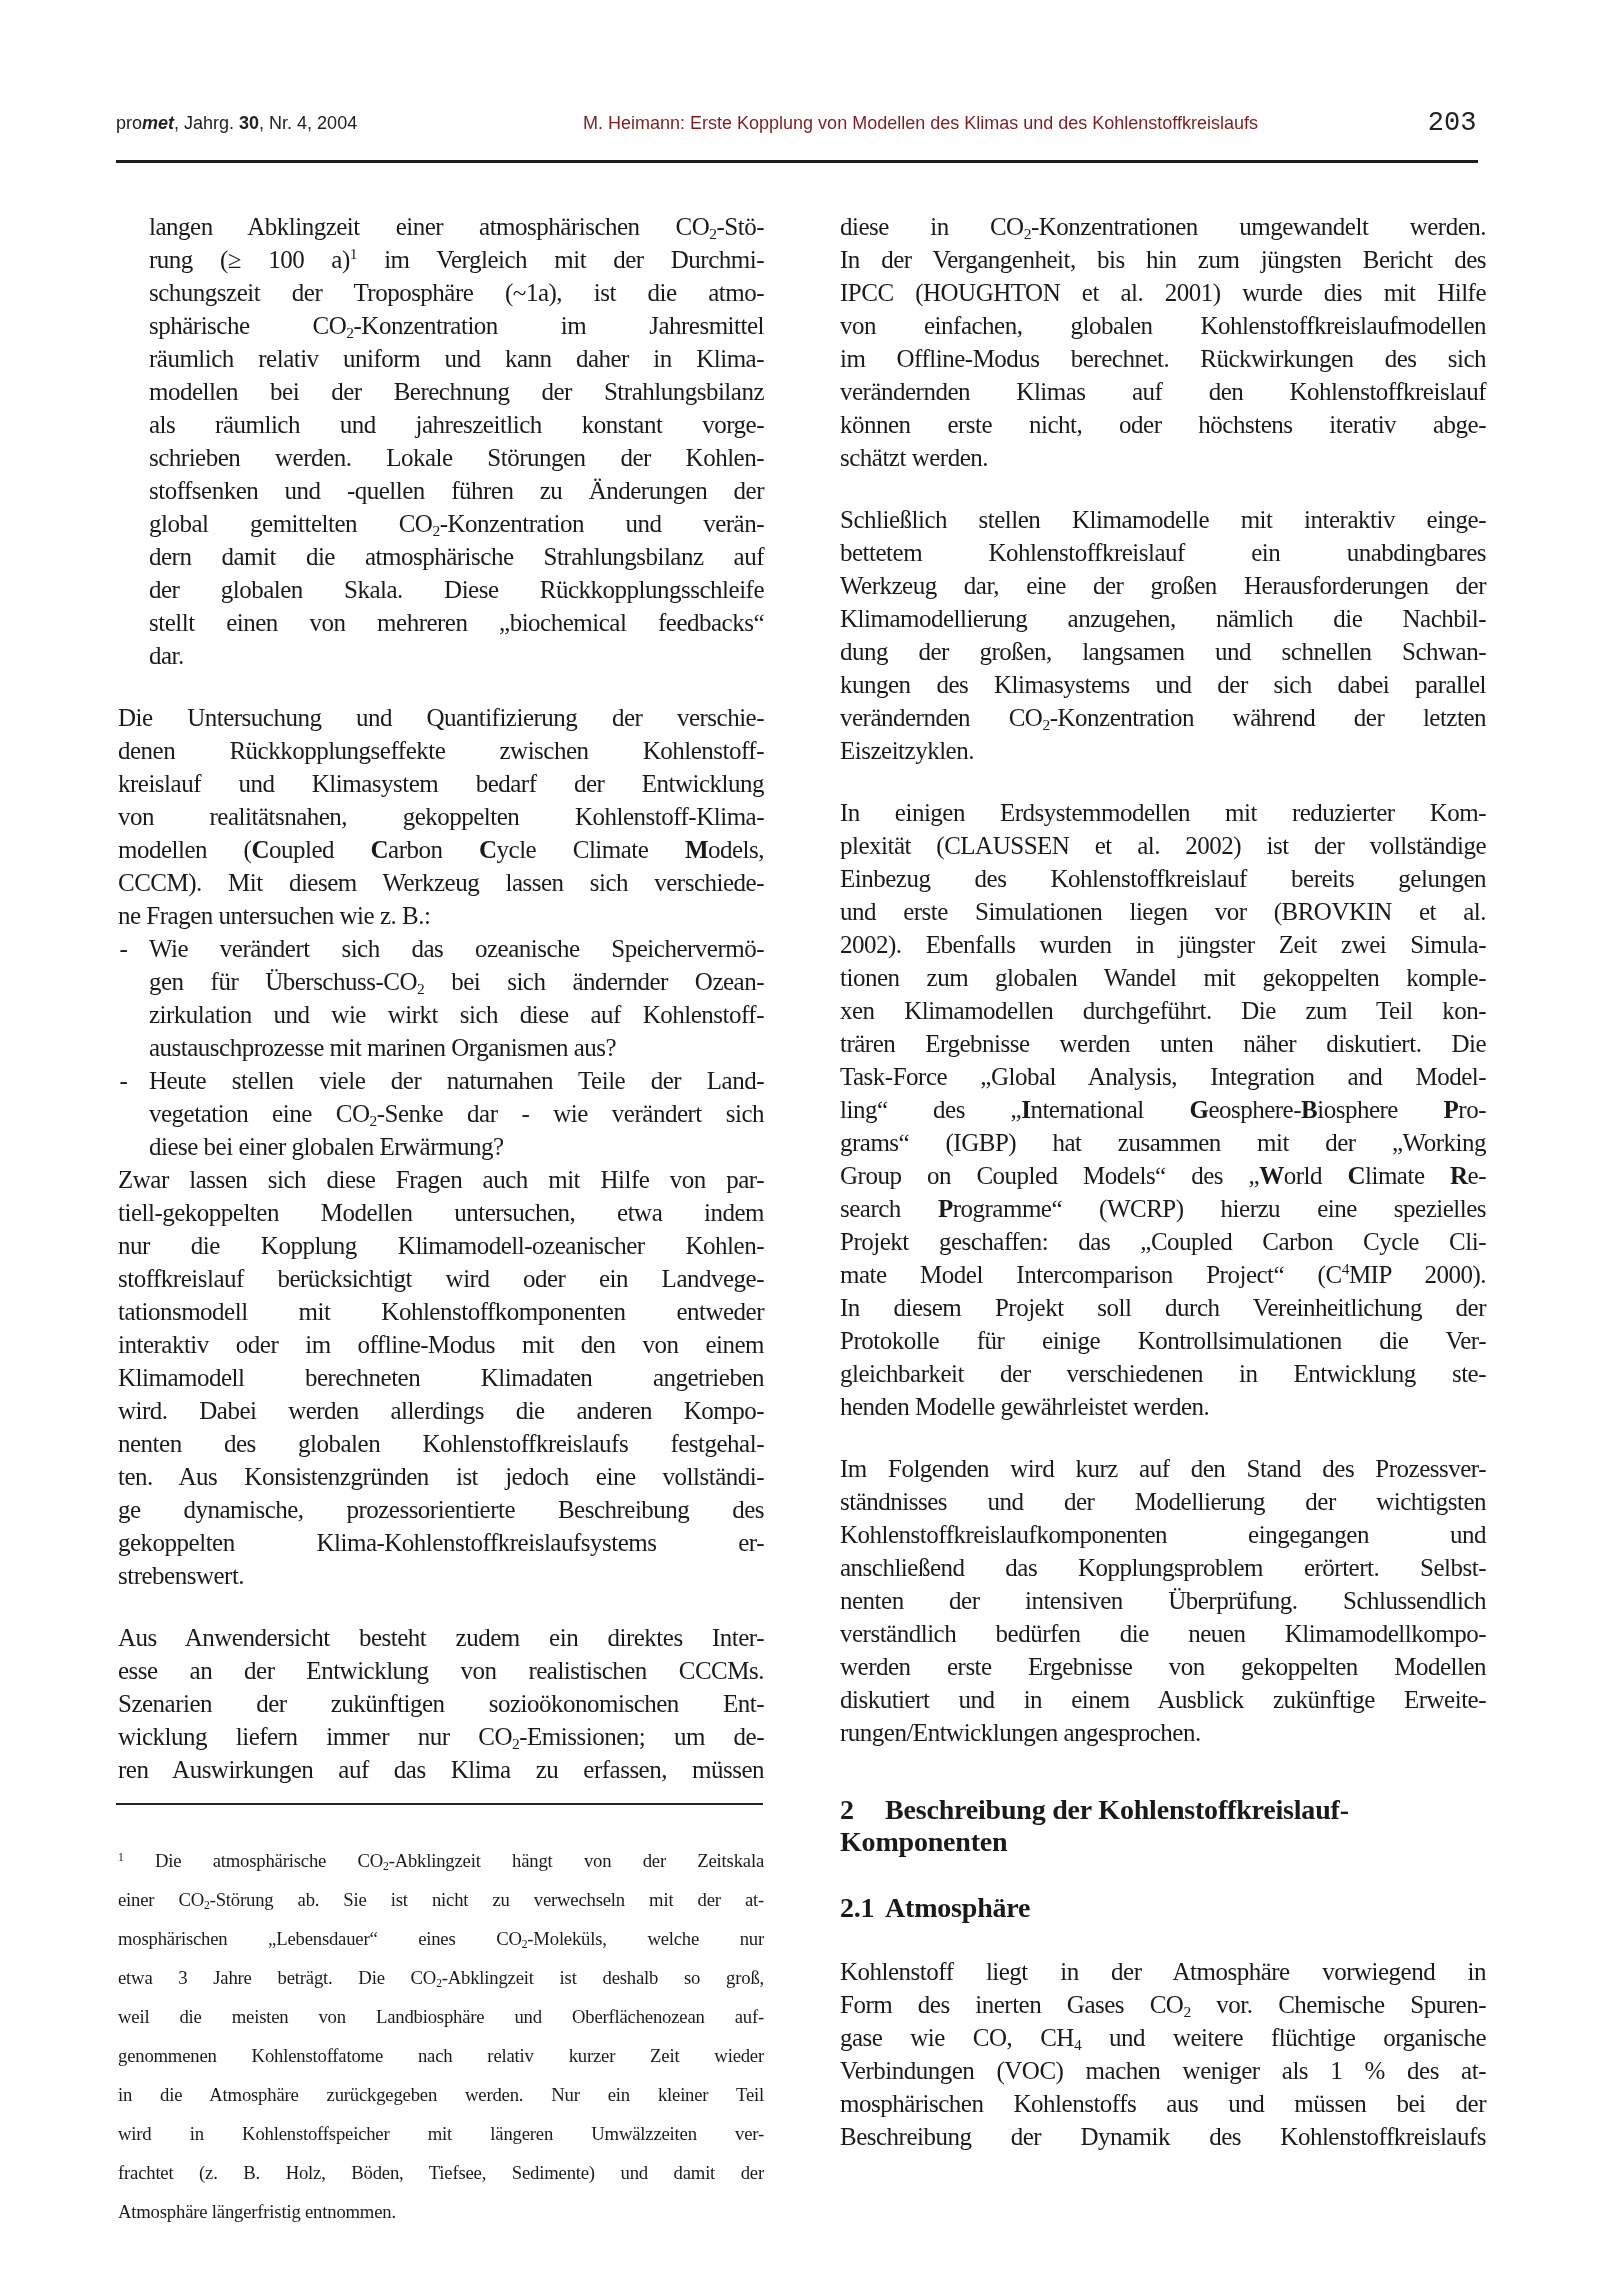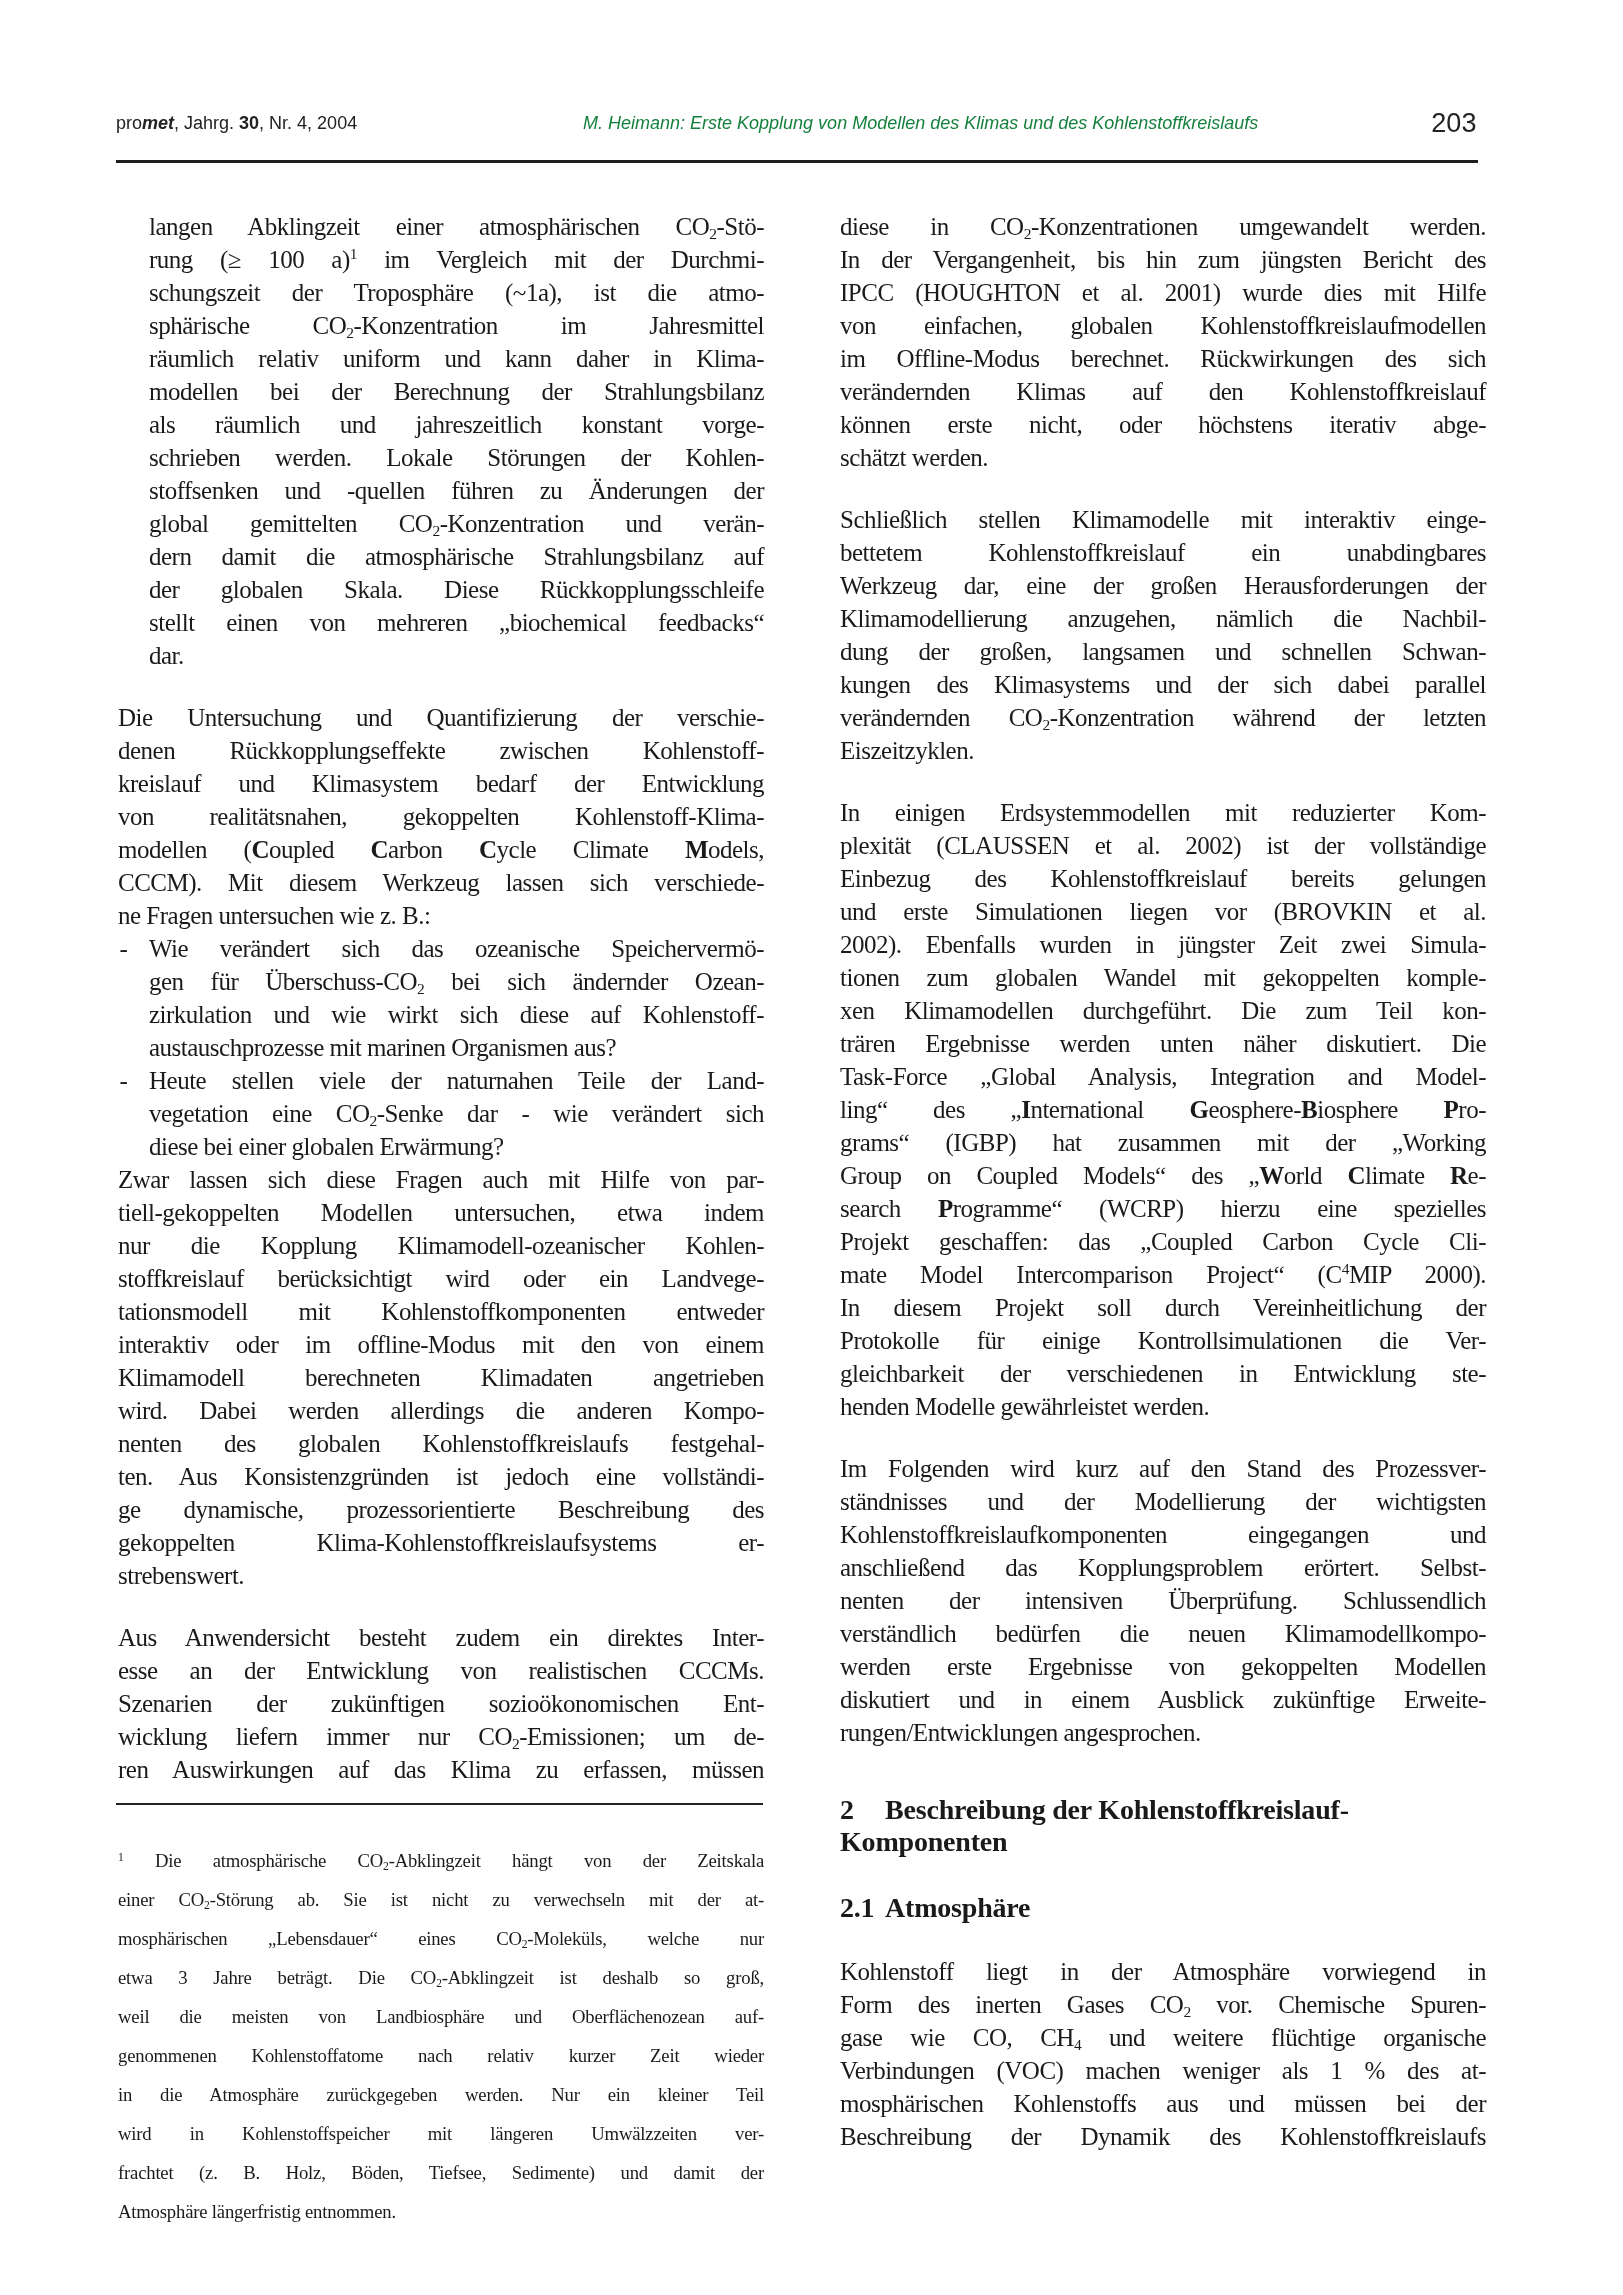--- a/index.html
+++ b/index.html
@@ -3,22 +3,22 @@
 <meta charset="utf-8">
 <style>
   html, body { margin: 0; padding: 0; background: #ffffff; }
   body { width: 1624px; height: 2295px; position: relative; overflow: hidden; color: #1a1a1a; }
   .page { position: absolute; left: 0; top: 4px; width: 1624px; height: 2295px; background: #ffffff; }
 
   .running-head { position: absolute; top: 104px; left: 116px; width: 1362px; height: 36px; }
   .rh-left { position: absolute; left: 0; top: 4.9px; font-family: "Liberation Sans", sans-serif; font-size: 18px; color: #222; white-space: nowrap; }
   .rh-left .b { font-weight: bold; }
   .rh-left .bi { font-weight: bold; font-style: italic; }
-  .rh-center { position: absolute; left: 467px; top: 4.9px; font-family: "Liberation Sans", sans-serif; font-size: 18px; color: #15803d; white-space: nowrap; font-style: italic; }
-  .rh-right { position: absolute; right: 1.6px; top: 0; font-family: Liberation Sans, sans-serif; font-size: 27px; color: #222; }
+  .rh-center { position: absolute; left: 467px; top: 4.9px; font-family: "Liberation Sans", sans-serif; font-size: 18px; color: #7f1d1d; white-space: nowrap; }
+  .rh-right { position: absolute; right: 1.6px; top: 0; font-family: Liberation Mono, monospace; font-size: 27px; color: #222; }
   .head-rule { position: absolute; left: 116px; top: 156px; width: 1362px; height: 3.2px; background: #1e1e1e; }
 
   .col { position: absolute; font-family: "Liberation Serif", serif; font-size: 25px; color: #1a1a1a; }
   .col-left { left: 118px; width: 646px; top: 206px; }
   .col-right { left: 840px; width: 646px; top: 206px; }
 
   .ln { display: block; height: 33px; line-height: 33px; white-space: nowrap; text-align: justify; text-align-last: justify; letter-spacing: -0.5px; }
   .ln.last { text-align-last: left; }
   .ln.indent { padding-left: 31px; }
   .ln.hang { padding-left: 31px; }

